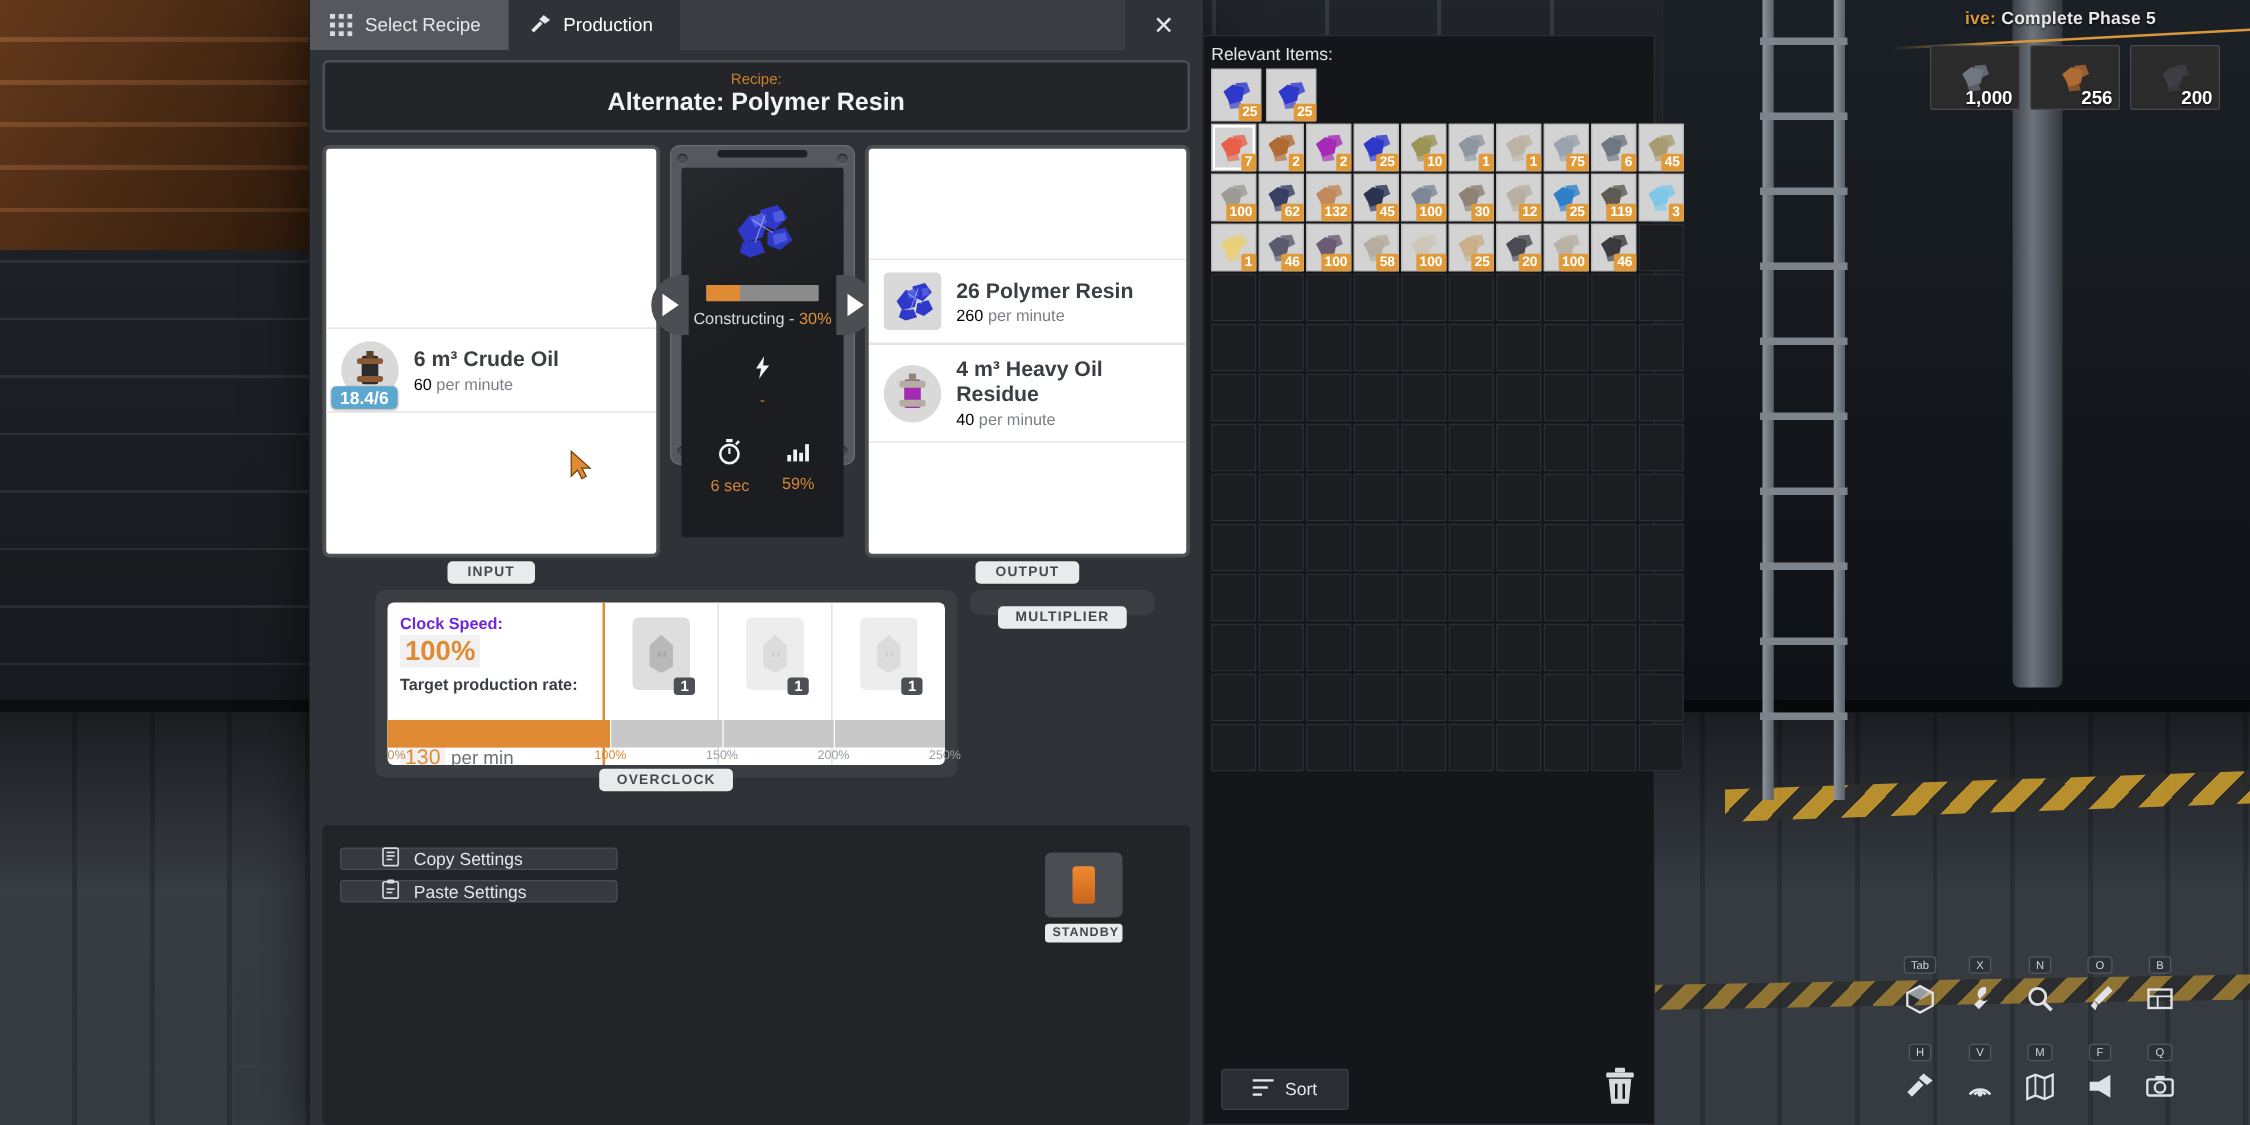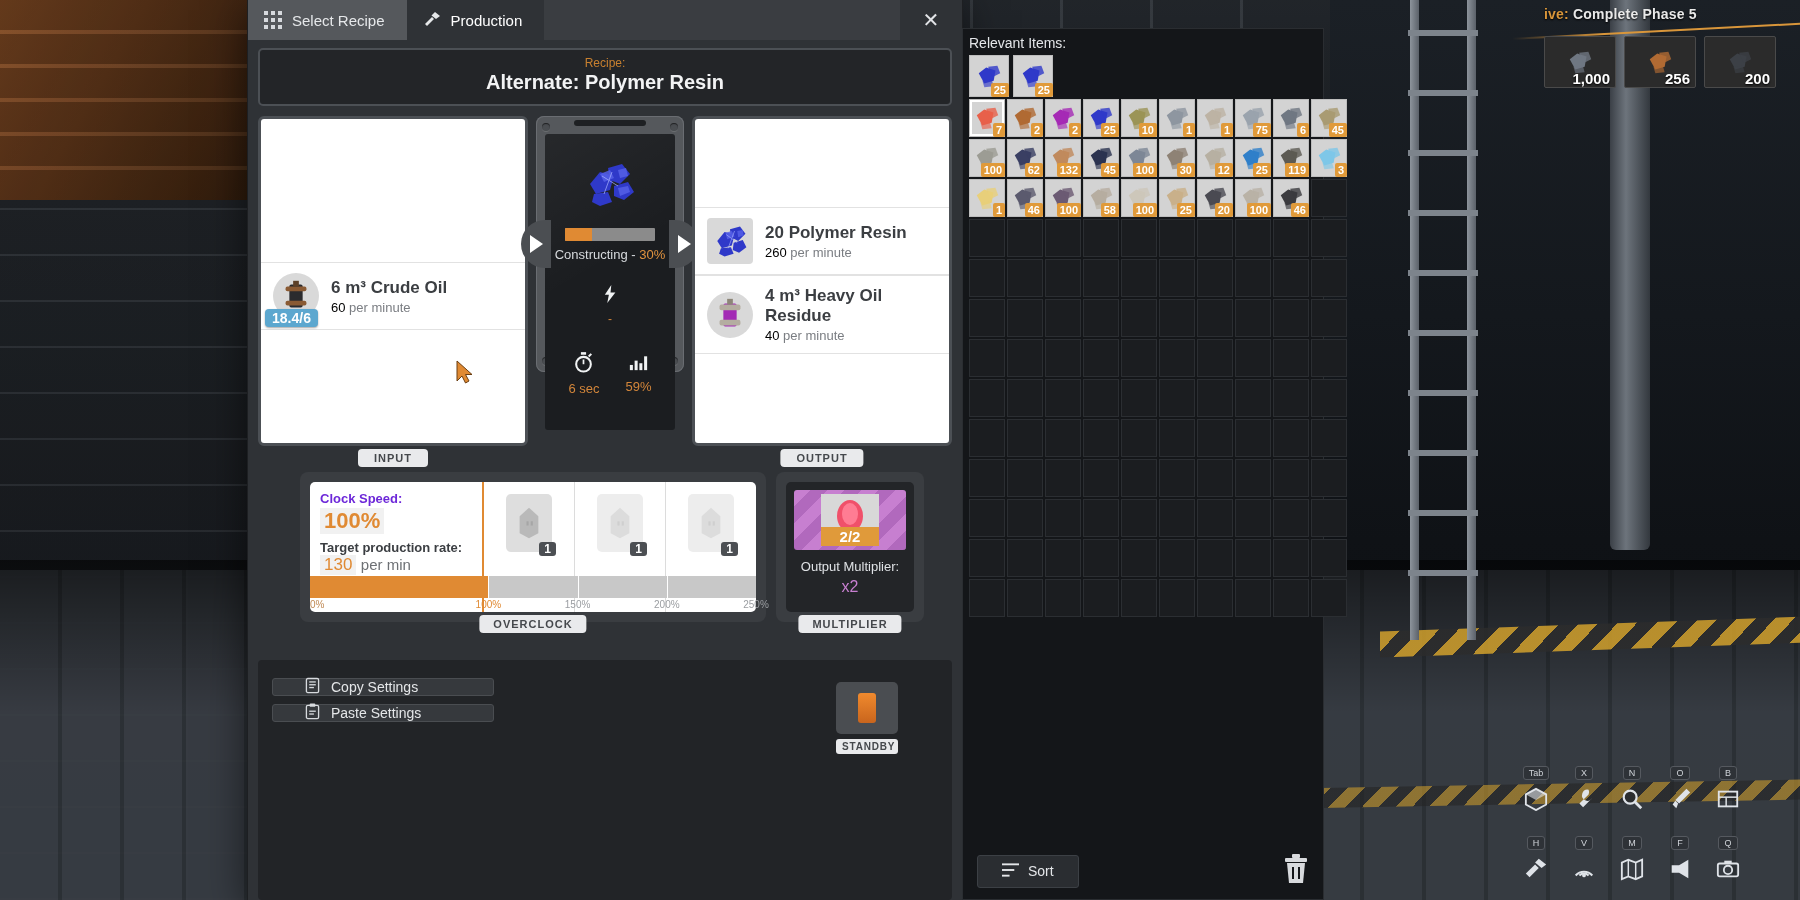--- a/index.html
+++ b/index.html
@@ -78,20 +78,21 @@
   }
 
   
   #hud-objective{
     position:absolute; right:0; top:0; width:268px; padding:6px 10px 10px 12px;
     color:#e9e9e9;
   }
   #hud-objective .obj-title{
     font-size:14px; font-weight:bold; letter-spacing:.2px; white-space:nowrap;
     text-shadow:0 1px 2px #000;
+    margin-left:28px;
   }
   #hud-objective .obj-title .lead{ color:#d9963a; font-weight:bold; }
   .obj-line{
     position:absolute; left:-20px; top:30px; width:300px; height:2px;
     background:linear-gradient(90deg,rgba(216,150,58,0),#d9963a 30%,#d9963a 90%);
     transform:rotate(-3deg);
   }
   .obj-items{ display:flex; gap:8px; margin-top:14px; }
   .obj-slot{
     width:72px; height:52px; background:#2b2b2b; border:1px solid #4a4a4a;
@@ -248,21 +249,21 @@
     background:#3a3d41; border-radius:8px; padding:10px; position:relative;
     width:466px;
   }
   .oc-inner{
     background:#fff; border-radius:5px; display:flex; overflow:hidden; height:130px;
   }
   .oc-left{ width:172px; padding:9px 10px 0 10px; position:relative; }
   .oc-left .cs-label{ font-size:13px; font-weight:bold; color:#6d28d9; }
   .oc-left .cs-val{ font-size:22px; color:#e08a33; font-weight:bold; background:#f1f1f1; display:inline-block; padding:0 4px; margin:2px 0 6px; }
   .oc-left .tp-label{ font-size:13px; font-weight:bold; color:#3b3e42; }
-  .oc-left .tp-val{ font-size:17px; color:#e08a33; background:#f1f1f1; padding:0 4px; display:inline-block; }
+  .oc-left .tp-val{ font-size:17px; color:#e08a33; background:#f1f1f1; padding:0 4px; display:inline-block;margin-top:41px; }
   .oc-left .tp-unit{ font-size:15px; color:#6d7074; }
   .oc-slots{ flex:1; display:flex; }
   .oc-slot{
     flex:1; border-left:1px solid #dcdcdc; position:relative;
     display:flex; align-items:flex-start; justify-content:center; padding-top:12px;
   }
   .oc-slot:first-child{ border-left:2px solid #e08a33; }
   .shard{
     width:46px; height:58px; background:#dedede; border-radius:5px; position:relative;
     display:flex;align-items:center;justify-content:center;
@@ -656,21 +657,21 @@
                   <polygon points="17,13 24,11 27,17 19,20"></polygon>
                     <polygon points="30,11 36,10 37,16 31,18"></polygon>
                 </g>
                 <g stroke="#aab4ff" stroke-width=".9" opacity=".75">
                   <line x1="18" y1="15" x2="30" y2="24"></line>
                     <line x1="27" y1="11" x2="20" y2="30"></line>
                 </g>
               </svg>
             </div>
             <div class="slot-text">
-              <div class="name">20 Polymer Resin</div>
+              <div class="name">26 Polymer Resin</div>
               <div class="rate">
                 <b>260</b><span> per minute</span>
               </div>
             </div>
           </div>
           <div class="slot-row">
             <div class="slot-icon">
               <svg viewBox="0 0 40 40" width="38" height="38">
                 <rect x="13" y="8" width="14" height="24" rx="2" fill="#a32ab5"></rect>
                 <rect x="9" y="9" width="22" height="6" rx="2" fill="#b4ada0"></rect>
@@ -749,34 +750,20 @@
               <span class="cur" style="left: 40%;">100%</span>
               <span style="left: 60%;">150%</span>
               <span style="left: 80%;">200%</span>
               <span style="left: 100%;">250%</span>
             </div>
         </div>
         <div class="tag-btn">OVERCLOCK</div>
       </div>
 
       <div class="mult-frame">
-        <div class="mult-inner">
-          <div class="mult-thumb">
-            <div class="inner-img">
-              <svg viewBox="0 0 58 52" width="58" height="52">
-                <ellipse cx="29" cy="22" rx="13" ry="16" fill="#f0506a"></ellipse>
-                <ellipse cx="29" cy="20" rx="8" ry="11" fill="#ff7c93"></ellipse>
-                <path d="M18 36 q11 8 22 0 v14 h-22z" fill="#e84a64"></path>
-              </svg>
-              <span class="cap">2/2</span>
-            </div>
-          </div>
-          <div class="mult-label">Output Multiplier:</div>
-          <div class="mult-val">x2</div>
-        </div>
         <div class="tag-btn">MULTIPLIER</div>
       </div>
     </div>
 
     <div class="settings-area">
       <div class="setbtn">
         <span style="position:absolute;margin-left:-26px">
           <svg viewBox="0 0 16 18" width="15" height="17">
             <rect x="1.5" y="1.5" width="13" height="15" rx="1.5" fill="none" stroke="#d7dade" stroke-width="1.4"></rect>
             <rect x="4.5" y="4.5" width="7" height="1.4" fill="#d7dade"></rect>

